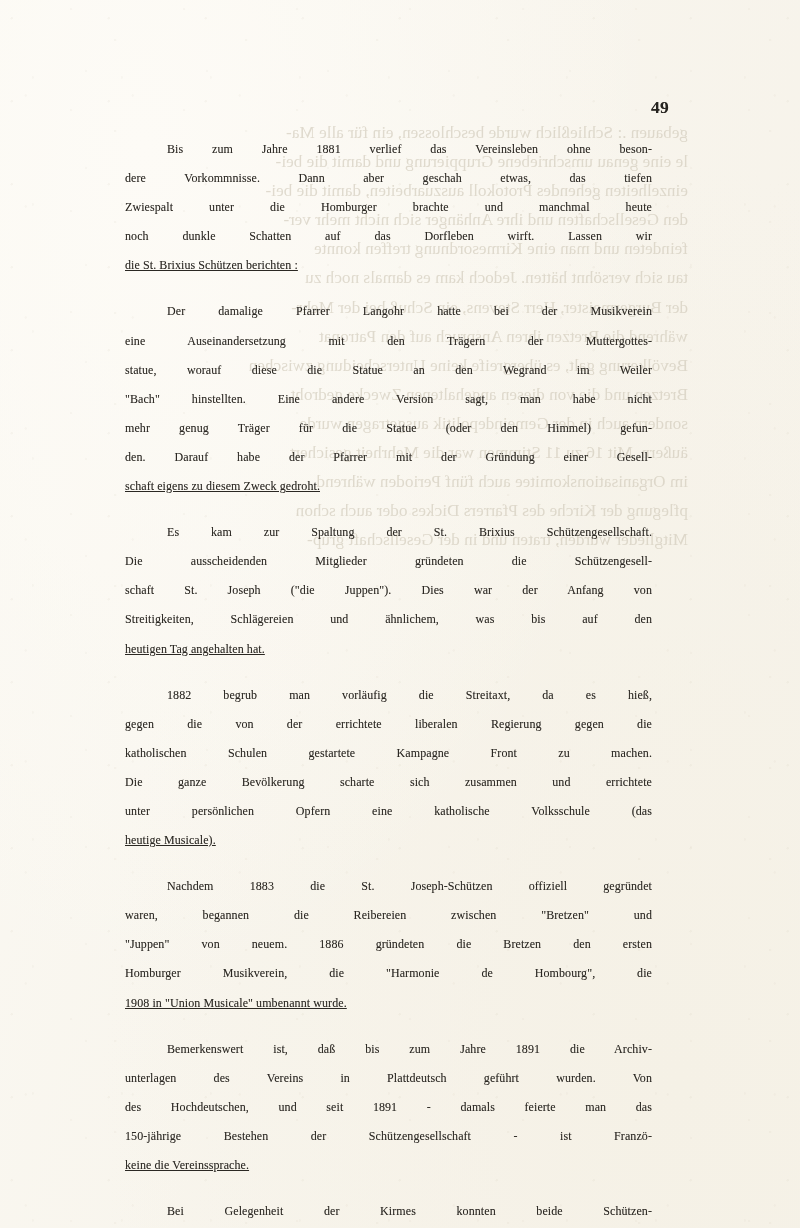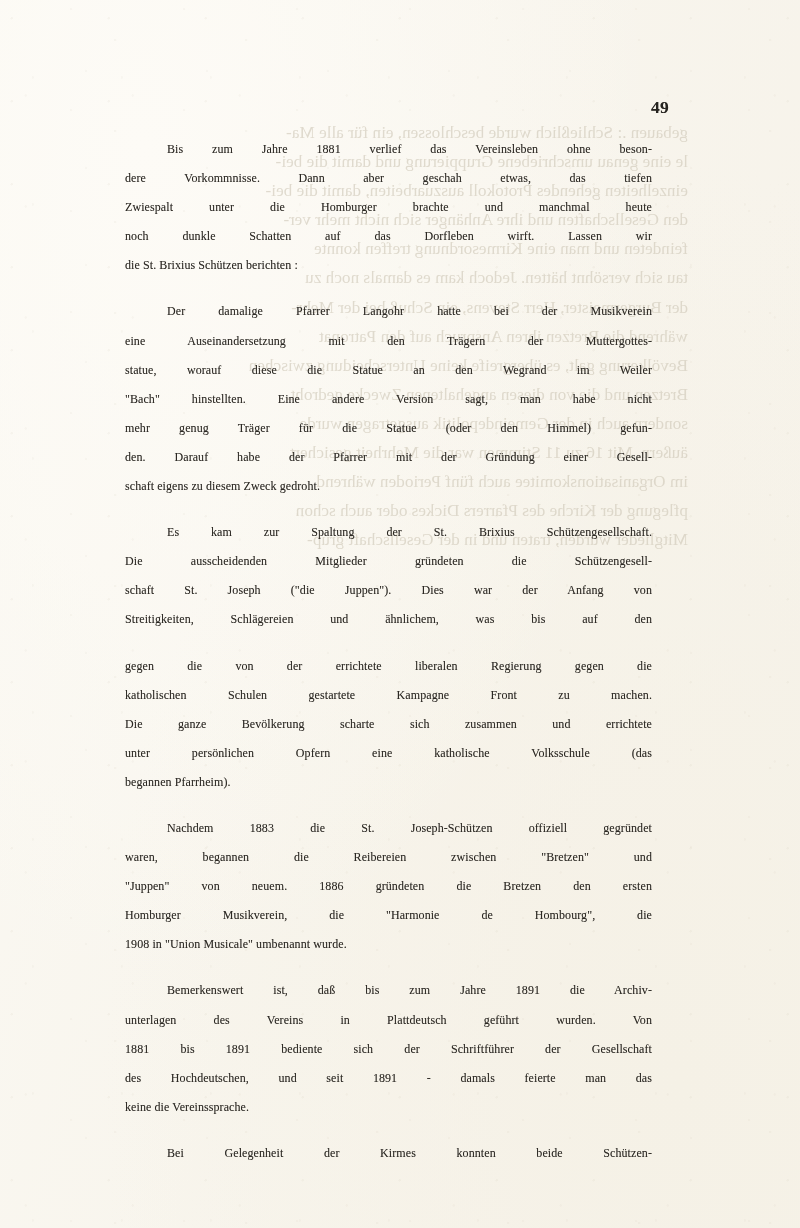--- a/index.html
+++ b/index.html
@@ -96,20 +96,21 @@
   .ln {
     display: block;
     text-align: justify;
     text-align-last: justify;
     white-space: nowrap;
   }
   
   .ln.last {
     text-align: center;
     text-align-last: left;
+    text-decoration: underline;
   }
   .indent { padding-left: 42px; }
 
   
   .para, .folio {
     text-shadow: 0 0 .45px rgba(43,40,35,.30);
   }
 </style>
 </head>
 <body>
@@ -153,40 +154,42 @@
           <span class="ln">"Bach" hinstellten. Eine andere Version sagt, man habe nicht</span>
           <span class="ln">mehr genug Träger für die Statue (oder den Himmel) gefun-</span>
           <span class="ln">den. Darauf habe der Pfarrer mit der Gründung einer Gesell-</span>
           <span class="ln last">schaft eigens zu diesem Zweck gedroht.</span>
         </p>
         <p class="para">
           <span class="ln indent">Es kam zur Spaltung der St. Brixius Schützengesellschaft.</span>
           <span class="ln">Die ausscheidenden Mitglieder gründeten die Schützengesell-</span>
           <span class="ln">schaft St. Joseph ("die Juppen"). Dies war der Anfang von</span>
           <span class="ln">Streitigkeiten, Schlägereien und ähnlichem, was bis auf den</span>
+          <span class="ln last">heutigen Tag angehalten hat.</span>
         </p>
         <p class="para">
+          <span class="ln indent">1882 begrub man vorläufig die Streitaxt, da es hieß,</span>
           <span class="ln">gegen die von der errichtete liberalen Regierung gegen die</span>
           <span class="ln">katholischen Schulen gestartete Kampagne Front zu machen.</span>
           <span class="ln">Die ganze Bevölkerung scharte sich zusammen und errichtete</span>
           <span class="ln">unter persönlichen Opfern eine katholische Volksschule (das</span>
-          <span class="ln last">begannen Pfarrheim).</span>
+          <span class="ln last">heutige Musicale).</span>
         </p>
         <p class="para">
           <span class="ln indent">Nachdem 1883 die St. Joseph-Schützen offiziell gegründet</span>
           <span class="ln">waren, begannen die Reibereien zwischen "Bretzen" und</span>
           <span class="ln">"Juppen" von neuem. 1886 gründeten die Bretzen den ersten</span>
           <span class="ln">Homburger Musikverein, die "Harmonie de Hombourg", die</span>
           <span class="ln last">1908 in "Union Musicale" umbenannt wurde.</span>
         </p>
         <p class="para">
           <span class="ln indent">Bemerkenswert ist, daß bis zum Jahre 1891 die Archiv-</span>
           <span class="ln">unterlagen des Vereins in Plattdeutsch geführt wurden. Von</span>
-          <span class="ln">1881 bis 1891 bediente sich der Schriftführer der Gesellschaft</span>
           <span class="ln">des Hochdeutschen, und seit 1891 - damals feierte man das</span>
+          <span class="ln">150-jährige Bestehen der Schützengesellschaft - ist Franzö-</span>
           <span class="ln last">keine die Vereinssprache.</span>
         </p>
         <p class="para">
           <span class="ln indent">Bei Gelegenheit der Kirmes konnten beide Schützen-</span>
         </p>
       </div>
   </div>
 
 </div>
 

